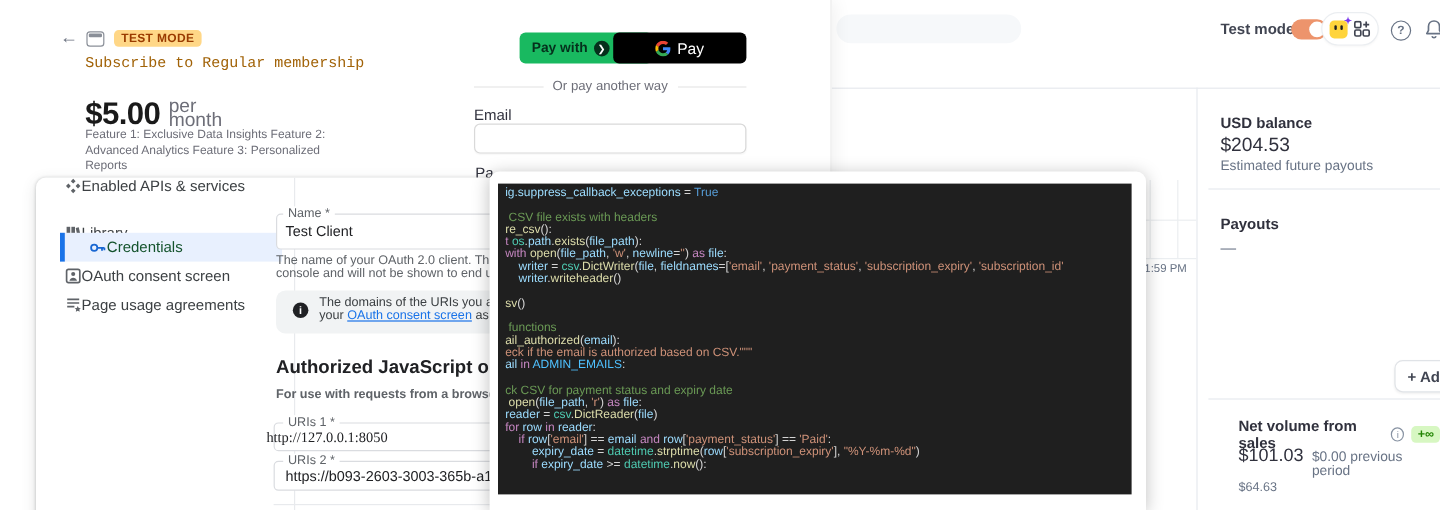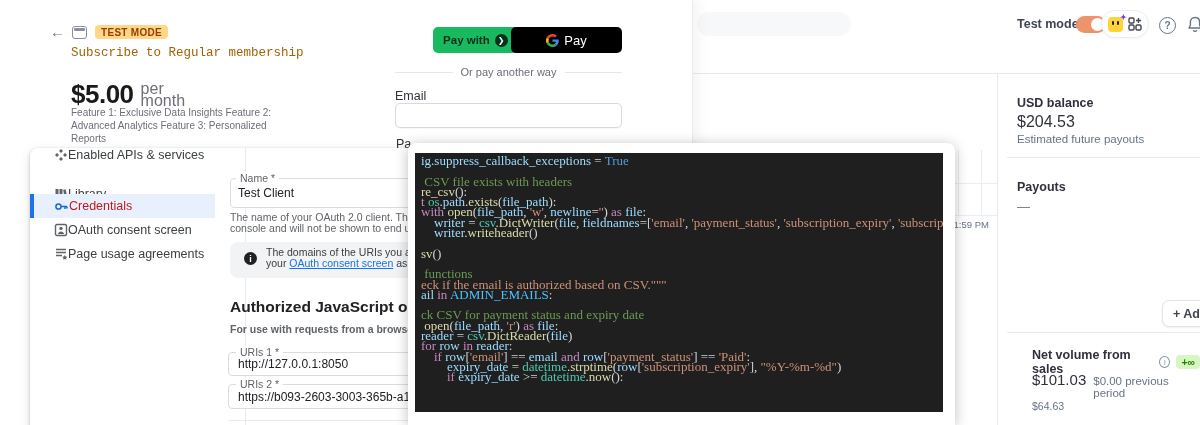--- a/index.html
+++ b/index.html
@@ -66,41 +66,41 @@
   .or-row { left:395px; top:66px; width:227px; display:flex; align-items:center; gap:8px; }
   .or-row .ln { flex:1; height:1px; background:#e6e6e6; }
   .or-row .tx { font-size:11px; color:#6d6e78; white-space:nowrap; }
   .email-label { left:395px; top:89px; font-size:12.5px; color:#30313d; }
   .email-input { left:395px; top:103px; width:227px; height:25px; border:1px solid #d9d9d9; border-radius:5px; background:#fff; box-shadow:0 1px 1px rgba(0,0,0,.03); font-size:12px; padding:0 8px; color:#30313d; }
   .pay-clip { left:396px; top:137px; font-size:12.5px; color:#30313d; }
 
   
   #console { position:absolute; left:30px; top:148px; width:670px; height:290px; background:#fff; z-index:10; border-radius:8px; box-shadow:0 1px 3px rgba(60,64,67,.3), 0 4px 12px rgba(60,64,67,.15); overflow:hidden; }
   .side-item { position:absolute; left:0; width:185px; height:24px; display:flex; align-items:center; padding-left:24px; font-size:12.5px; color:#3c4043; cursor:pointer; }
-  .side-item.active { background:#e8f0fe; color:#b91c1c; border-left:4px solid #1a73e8; padding-left:20px; font-weight:500; }
+  .side-item.active { background:#e8f0fe; color:#14532d; border-left:4px solid #1a73e8; padding-left:20px; font-weight:500;margin-left:20px; }
   .side-item svg { flex:0 0 auto; }
   .console-vdiv { position:absolute; left:215px; top:0; bottom:0; width:1px; background:#e8eaed; }
 
   .mat-field { position:absolute; border:1px solid #dadce0; border-radius:4px; background:#fff; }
   .mat-label { position:absolute; font-size:10.5px; color:#5f6368; background:#fff; padding:0 4px; }
   .mat-value { position:absolute; font-size:12px; color:#202124; white-space:nowrap; }
   .helper { position:absolute; font-size:10.5px; color:#5f6368; line-height:10.5px; white-space:nowrap; }
   .info-box { position:absolute; left:200px; top:94px; width:215px; height:36px; background:#f1f3f4; border-radius:8px; }
   .info-i { position:absolute; left:14px; top:10px; width:13px; height:13px; background:#202124; color:#fff; border-radius:50%; font-size:9px; font-weight:700; display:flex; align-items:center; justify-content:center; font-style:normal; }
   .info-text { position:absolute; left:36px; top:5px; font-size:10.5px; color:#3c4043; line-height:10.5px; white-space:nowrap; }
   .info-text a { color:#1a73e8; text-decoration:underline; }
   .origins-h { position:absolute; left:200px; top:150px; font-size:15.5px; font-weight:700; color:#202124; display:flex; align-items:center; gap:7px; }
   .origins-help { width:13px; height:13px; background:#5f6368; color:#fff; border-radius:50%; font-size:9px; font-weight:700; display:flex; align-items:center; justify-content:center; }
   .origins-sub { position:absolute; left:200px; top:175px; font-size:10.5px; color:#5f6368;font-weight:bold; }
   .console-bdiv { position:absolute; left:198px; top:272px; width:210px; height:1px; background:#e8eaed; }
 
   
   #codewin { position:absolute; left:408px; top:143px; width:547px; height:282px; background:#fff; z-index:15; border-radius:8px 8px 0 0; box-shadow:0 2px 14px rgba(0,0,0,.25); }
   #codearea { position:absolute; left:7px; top:10px; width:528px; height:259px; background:#1f1f1f; overflow:hidden; padding:3px 0 0 6px; }
-  .code-line { font-family:Liberation Serif, serif; font-size:13px; line-height:10.3px; white-space:pre; color:#d4d4d4; }
+  .code-line { font-family:Liberation Sans, sans-serif; font-size:10px; line-height:10.3px; white-space:pre; color:#d4d4d4; }
   .t-v{color:#9cdcfe}.t-kw{color:#c586c0}.t-kb{color:#569cd6}.t-fn{color:#dcdcaa}
   .t-s{color:#ce9178}.t-c{color:#6a9955}.t-m{color:#4ec9b0}.t-o{color:#d4d4d4}.t-ct{color:#4fc1ff}
 </style>
 </head>
 <body>
 
 <div id="stage">
 
   <div id="dashboard">
     <div class="abs dash-search"></div>
@@ -258,21 +258,21 @@
     </div>
 
     <div class="origins-h">
       <span>Authorized JavaScript origins</span>
       <span class="origins-help">?</span>
     </div>
     <span class="origins-sub">For use with requests from a browser</span>
 
     <div class="mat-field" style="left:198px; top:204px; width:210px; height:24px;"></div>
     <span class="mat-label" style="left:206px; top:198px;">URIs 1 *</span>
-    <span class="mat-value" style="left:208px; top:209px;">http://127.0.0.1:8050</span>
+    <span class="mat-value" style="left:192px; top:209px;font-family:Liberation Serif, serif;">http://127.0.0.1:8050</span>
 
     <div class="mat-field" style="left:198px; top:236px; width:210px; height:25px;"></div>
     <span class="mat-label" style="left:206px; top:230px;text-align:center;">URIs 2 *</span>
     <span class="mat-value" style="left:208px; top:242px;">https://b093-2603-3003-365b-a100-81c2-1a21-6ffe-</span>
 
     <div class="console-bdiv"></div>
   </div>
 
   <div id="codewin">
     <div id="codearea">
@@ -281,20 +281,21 @@
         <div class="code-line"><span class="t-c"> CSV file exists with headers</span></div>
         <div class="code-line"><span class="t-fn">re_csv</span><span class="t-o">():</span></div>
         <div class="code-line"><span class="t-kw">t </span><span class="t-m">os</span><span class="t-o">.</span><span class="t-v">path</span><span class="t-o">.</span><span class="t-fn">exists</span><span class="t-o">(</span><span class="t-v">file_path</span><span class="t-o">):</span></div>
         <div class="code-line"><span class="t-kw">with </span><span class="t-fn">open</span><span class="t-o">(</span><span class="t-v">file_path</span><span class="t-o">, </span><span class="t-s">'w'</span><span class="t-o">, </span><span class="t-v">newline</span><span class="t-o">=</span><span class="t-s">''</span><span class="t-o">) </span><span class="t-kw">as </span><span class="t-v">file</span><span class="t-o">:</span></div>
         <div class="code-line"><span class="t-o">    </span><span class="t-v">writer</span><span class="t-o"> = </span><span class="t-m">csv</span><span class="t-o">.</span><span class="t-fn">DictWriter</span><span class="t-o">(</span><span class="t-v">file</span><span class="t-o">, </span><span class="t-v">fieldnames</span><span class="t-o">=[</span><span class="t-s">'email'</span><span class="t-o">, </span><span class="t-s">'payment_status'</span><span class="t-o">, </span><span class="t-s">'subscription_expiry'</span><span class="t-o">, </span><span class="t-s">'subscription_id'</span></div>
         <div class="code-line"><span class="t-o">    </span><span class="t-v">writer</span><span class="t-o">.</span><span class="t-fn">writeheader</span><span class="t-o">()</span></div>
         <div class="code-line"> </div>
         <div class="code-line"><span class="t-fn">sv</span><span class="t-o">()</span></div>
         <div class="code-line"> </div>
         <div class="code-line"><span class="t-c"> functions</span></div>
+        <div class="code-line"><span class="t-fn">ail_authorized</span><span class="t-o">(</span><span class="t-v">email</span><span class="t-o">):</span></div>
         <div class="code-line"><span class="t-s">eck if the email is authorized based on CSV."""</span></div>
         <div class="code-line"><span class="t-v">ail </span><span class="t-kw">in </span><span class="t-ct">ADMIN_EMAILS</span><span class="t-o">:</span></div>
         <div class="code-line"> </div>
         <div class="code-line"><span class="t-c">ck CSV for payment status and expiry date</span></div>
         <div class="code-line"><span class="t-o"> </span><span class="t-fn">open</span><span class="t-o">(</span><span class="t-v">file_path</span><span class="t-o">, </span><span class="t-s">'r'</span><span class="t-o">) </span><span class="t-kw">as </span><span class="t-v">file</span><span class="t-o">:</span></div>
         <div class="code-line"><span class="t-v">reader</span><span class="t-o"> = </span><span class="t-m">csv</span><span class="t-o">.</span><span class="t-fn">DictReader</span><span class="t-o">(</span><span class="t-v">file</span><span class="t-o">)</span></div>
         <div class="code-line"><span class="t-kw">for </span><span class="t-v">row </span><span class="t-kw">in </span><span class="t-v">reader</span><span class="t-o">:</span></div>
         <div class="code-line"><span class="t-o">    </span><span class="t-kw">if </span><span class="t-v">row</span><span class="t-o">[</span><span class="t-s">'email'</span><span class="t-o">] == </span><span class="t-v">email </span><span class="t-kw">and </span><span class="t-v">row</span><span class="t-o">[</span><span class="t-s">'payment_status'</span><span class="t-o">] == </span><span class="t-s">'Paid'</span><span class="t-o">:</span></div>
         <div class="code-line"><span class="t-o">        </span><span class="t-v">expiry_date</span><span class="t-o"> = </span><span class="t-m">datetime</span><span class="t-o">.</span><span class="t-fn">strptime</span><span class="t-o">(</span><span class="t-v">row</span><span class="t-o">[</span><span class="t-s">'subscription_expiry'</span><span class="t-o">], </span><span class="t-s">"%Y-%m-%d"</span><span class="t-o">)</span></div>
         <div class="code-line"><span class="t-o">        </span><span class="t-kw">if </span><span class="t-v">expiry_date</span><span class="t-o"> &gt;= </span><span class="t-m">datetime</span><span class="t-o">.</span><span class="t-fn">now</span><span class="t-o">():</span></div>

